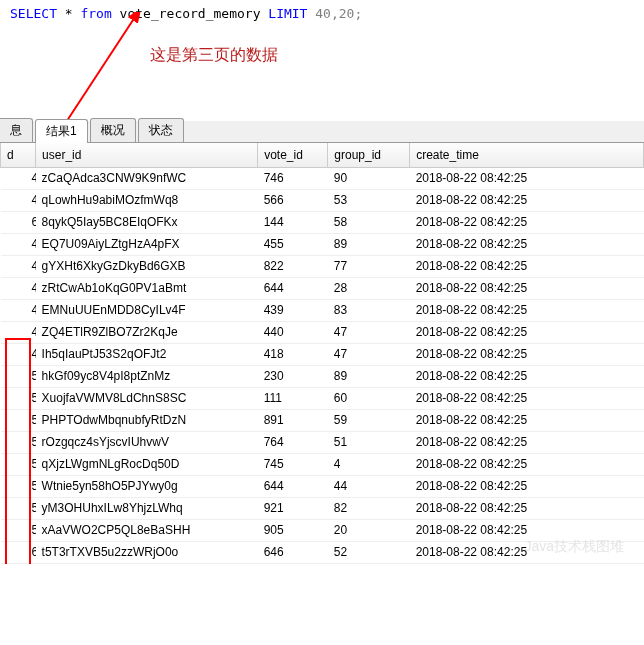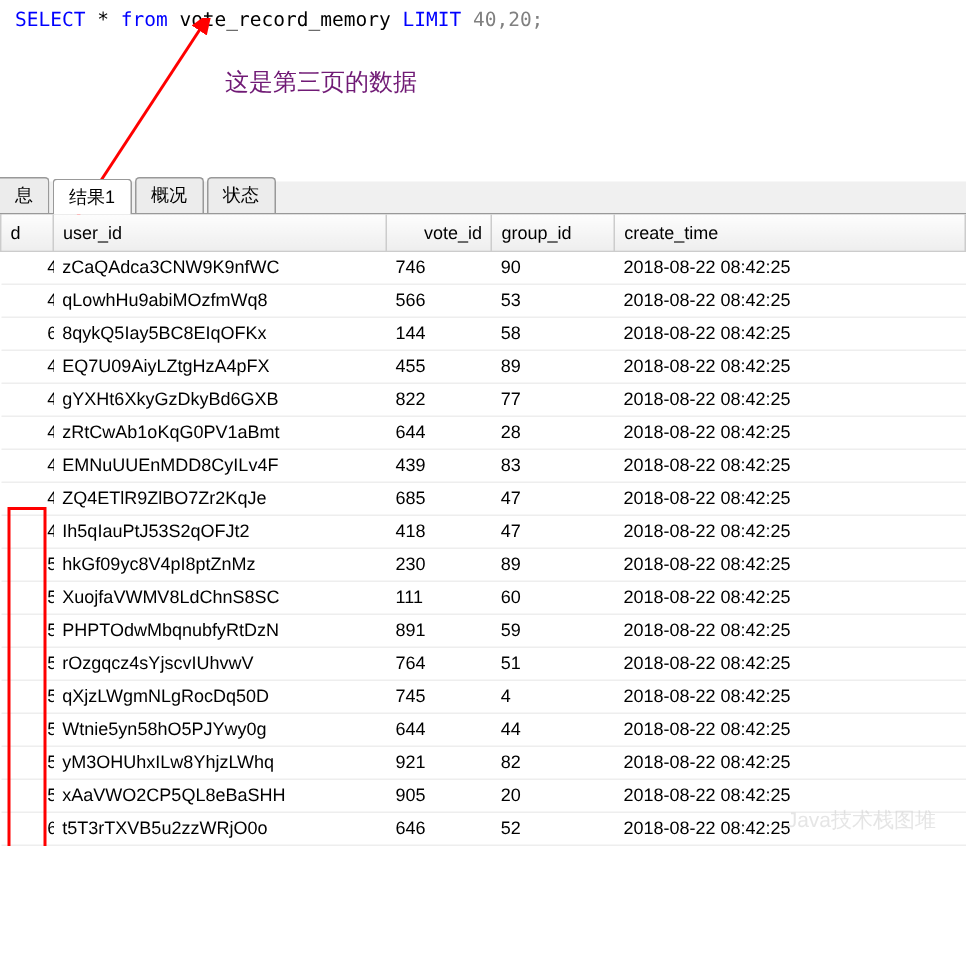--- a/index.html
+++ b/index.html
@@ -2,34 +2,34 @@
 <html><head>
 <meta charset="utf-8">
 <style>
   * { box-sizing: border-box; margin: 0; padding: 0; }
   body { font-family: "Microsoft YaHei", Arial, sans-serif; font-size: 12px; background: #fff; width: 644px; }
   .sql-area { padding: 6px 10px 40px 10px; background: #fff; position: relative; }
   .sql-line { font-family: Consolas, monospace; font-size: 13px; }
   .kw-blue { color: #0000FF; }
   .kw-gray { color: #808080; }
   .kw-black { color: #000; }
-  .annotation { position: absolute; left: 150px; top: 45px; color: #701a75; font-size: 16px; font-weight: 400; text-align: center; }
+  .annotation { position: absolute; left: 150px; top: 45px; color: #b91c1c; font-size: 16px; font-weight: 400; text-align: center; }
   .arrow-svg { position: absolute; left: 35px; top: 12px; }
   .tabs-row { display: flex; align-items: flex-end; border-bottom: 1px solid #999; margin-top: 60px; background: #f0f0f0; height: 22px; }
   .tab { padding: 3px 10px; font-size: 12px; border: 1px solid #999; border-bottom: none; background: #ececec; margin-right: 2px; cursor: pointer; border-radius: 3px 3px 0 0; }
   .tab.partial { border-left: none; border-radius: 0 3px 0 0; }
   .tab.active { background: #fff; font-weight: 400; position: relative; top: 1px; margin-top: 48px; }
   table { border-collapse: collapse; width: 100%; table-layout: fixed; }
   th { background: linear-gradient(#fdfdfd, #eeeeee); border: 1px solid #ccc; border-top: none; text-align: left; padding: 4px 6px; font-weight: 400; font-size: 12px; height: 24px; }
   td { border-bottom: 1px solid #eee; padding: 3px 6px; font-size: 12px; height: 22px; overflow: hidden; white-space: nowrap; }
   td.num { text-align: left; padding-right: 10px; }
   td.id-col { text-align: right; padding-right: 4px; padding-left: 31px; }
   .col-d { width: 30px; }
   .col-uid { width: 190px; }
-  .col-vid { width: 60px; text-align: right; }
+  .col-vid { width: 60px; }
   .col-gid { width: 70px; }
   .col-ct { width: 200px; }
   .red-box { position: absolute; border: 2px solid #FF0000; left: 5px; top: 195px; width: 26px; height: 440px; pointer-events: none; }
   .watermark { position: absolute; right: 20px; bottom: 8px; color: #ccc; font-size: 14px; opacity: 0.5; margin-left: 20px; }
   .table-wrap { position: relative; }
 </style>
 </head>
 <body>
 
 <div class="sql-area">
@@ -116,21 +116,21 @@
         <tr>
           <td class="id-col">47</td>
           <td>EMNuUUEnMDD8CyILv4F</td>
           <td class="num">439</td>
           <td class="num">83</td>
           <td>2018-08-22 08:42:25</td>
         </tr>
         <tr>
           <td class="id-col">48</td>
           <td>ZQ4ETlR9ZlBO7Zr2KqJe</td>
-          <td class="num">685</td>
+          <td class="num">440</td>
           <td class="num">47</td>
           <td>2018-08-22 08:42:25</td>
         </tr>
         <tr>
           <td class="id-col">49</td>
           <td>Ih5qIauPtJ53S2qOFJt2</td>
           <td class="num">418</td>
           <td class="num">47</td>
           <td>2018-08-22 08:42:25</td>
         </tr>

